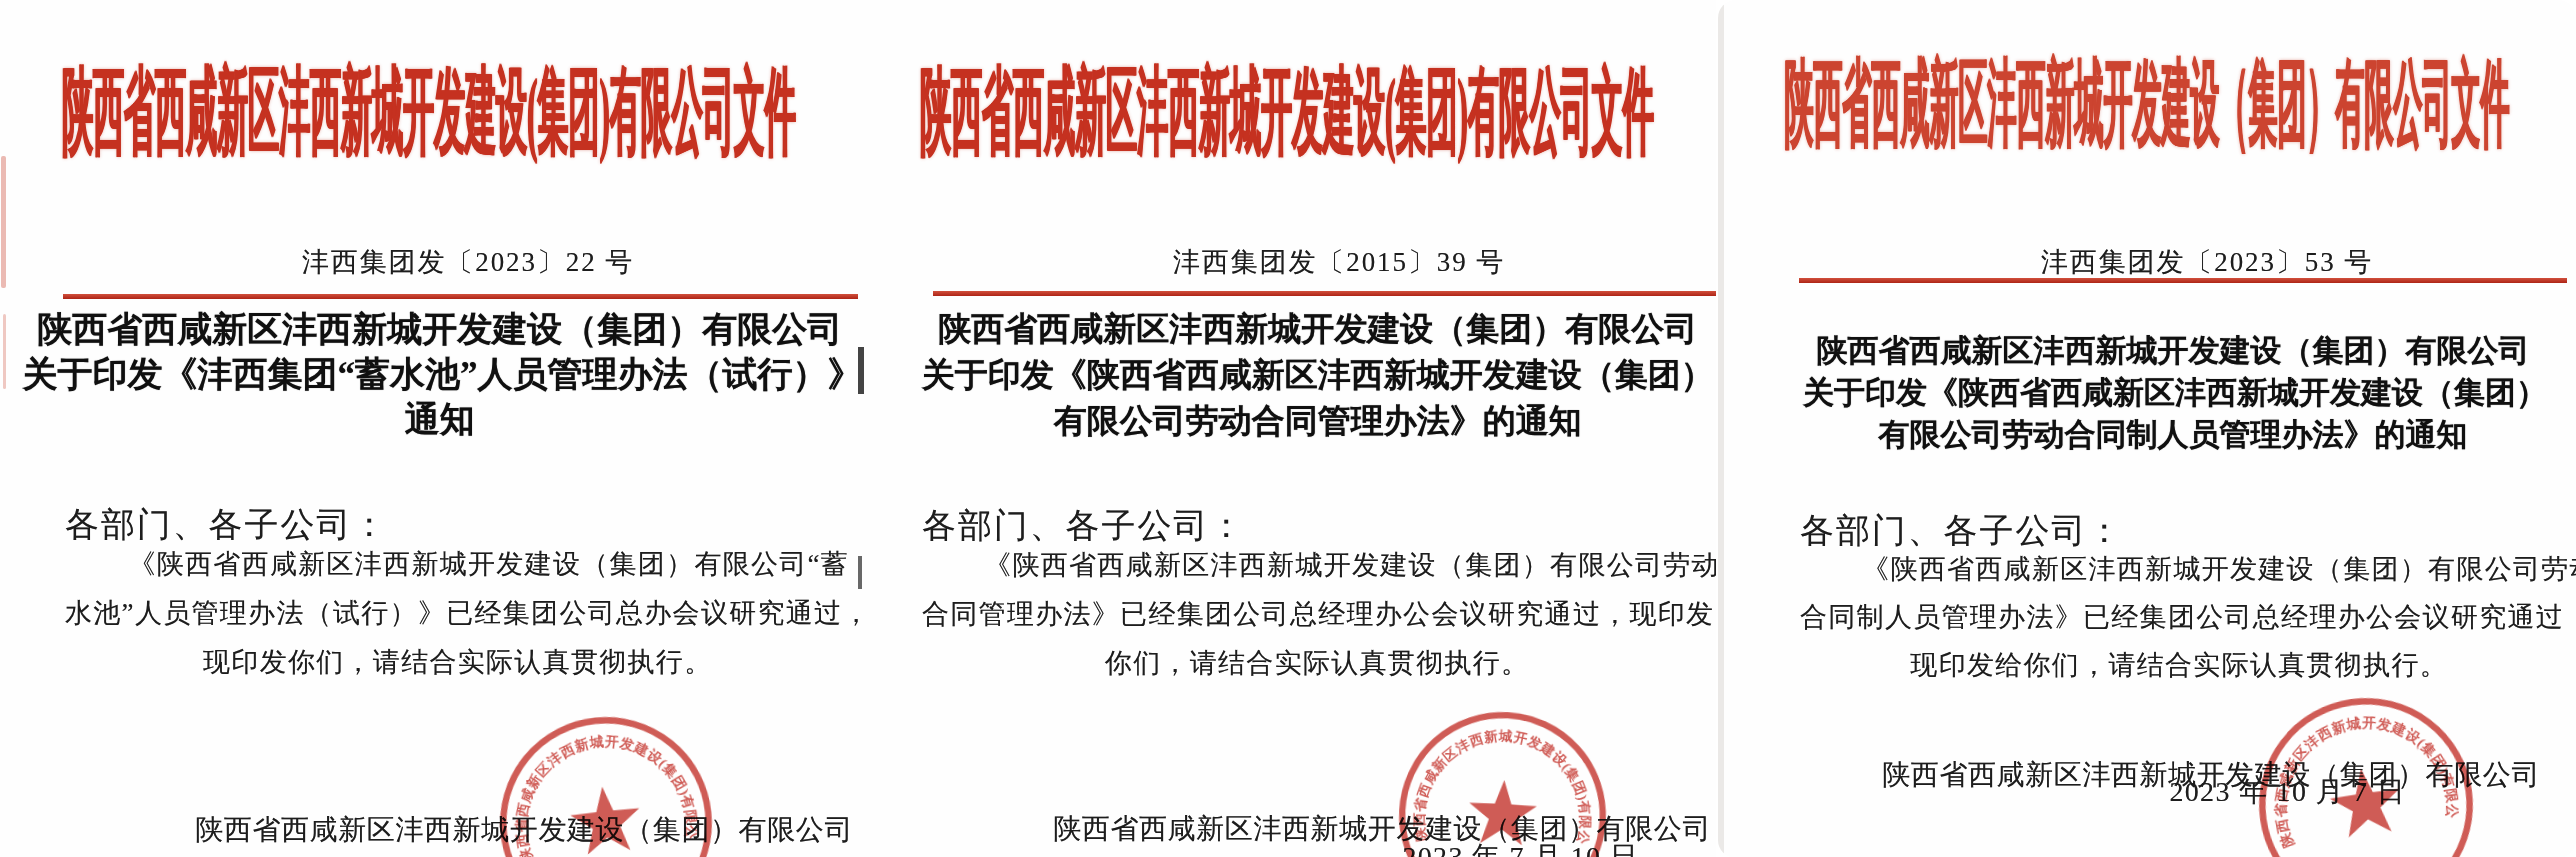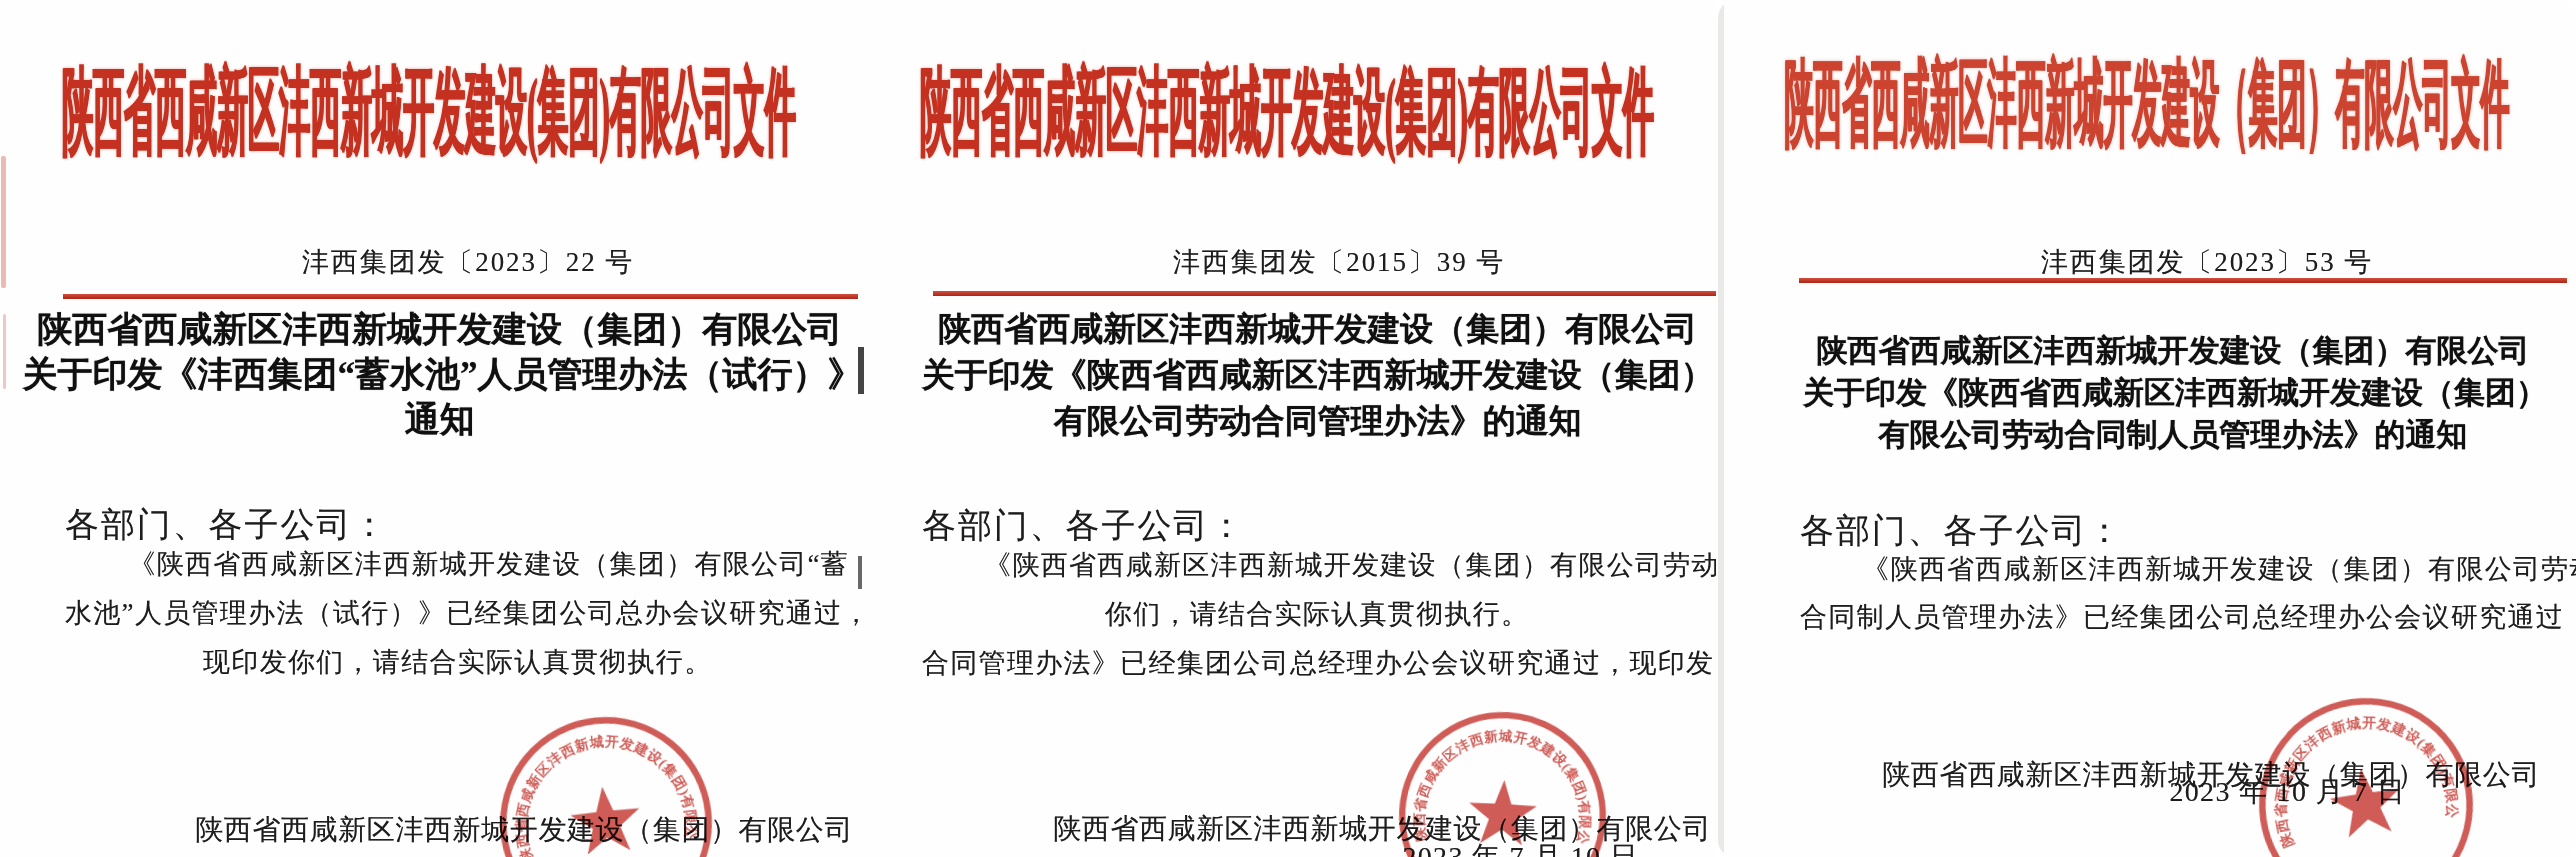--- a/index.html
+++ b/index.html
@@ -132,22 +132,22 @@
   <div class="doc-number">沣西集团发〔2015〕39 号</div>
   <div class="red-rule"></div>
   <div class="title">
     <div>陕西省西咸新区沣西新城开发建设（集团）有限公司</div>
     <div>关于印发《陕西省西咸新区沣西新城开发建设（集团）</div>
     <div>有限公司劳动合同管理办法》的通知</div>
   </div>
   <div class="salutation">各部门、各子公司：</div>
   <div class="body">
     <div class="indent">《陕西省西咸新区沣西新城开发建设（集团）有限公司劳动</div>
+    <div>合同管理办法》已经集团公司总经理办公会议研究通过，现印发</div>
     <div>你们，请结合实际认真贯彻执行。</div>
-    <div>合同管理办法》已经集团公司总经理办公会议研究通过，现印发</div>
   </div>
   <div class="signature">陕西省西咸新区沣西新城开发建设（集团）有限公司</div>
   <div class="issue-date">2023 年 7 月 10 日</div>
   <div class="stamp">
     <svg viewBox="0 0 400 400">
       <circle cx="200" cy="200" r="192" fill="none" stroke="currentColor" stroke-width="12"></circle>
       <path id="arc-1" d="M 58 255 A 150 150 0 1 1 342 255" fill="none"></path>
       <text class="stamp-text" font-size="26" letter-spacing="1">
         <textPath href="#arc-1">陕西省西咸新区沣西新城开发建设(集团)有限公司</textPath>
       </text>
@@ -163,20 +163,21 @@
   <div class="red-rule"></div>
   <div class="title">
     <div>陕西省西咸新区沣西新城开发建设（集团）有限公司</div>
     <div>关于印发《陕西省西咸新区沣西新城开发建设（集团）</div>
     <div>有限公司劳动合同制人员管理办法》的通知</div>
   </div>
   <div class="salutation">各部门、各子公司：</div>
   <div class="body">
     <div class="indent">《陕西省西咸新区沣西新城开发建设（集团）有限公司劳动</div>
     <div>合同制人员管理办法》已经集团公司总经理办公会议研究通过，</div>
+    <div>现印发给你们，请结合实际认真贯彻执行。</div>
   </div>
   <div class="signature">陕西省西咸新区沣西新城开发建设（集团）有限公司</div>
   <div class="issue-date">2023 年 10 月 7 日</div>
   <div class="stamp">
     <svg viewBox="0 0 400 400">
       <circle cx="200" cy="200" r="192" fill="none" stroke="currentColor" stroke-width="12"></circle>
       <path id="arc-2" d="M 58 255 A 150 150 0 1 1 342 255" fill="none"></path>
       <text class="stamp-text" font-size="26" letter-spacing="1">
         <textPath href="#arc-2">陕西省西咸新区沣西新城开发建设(集团)有限公司</textPath>
       </text>

